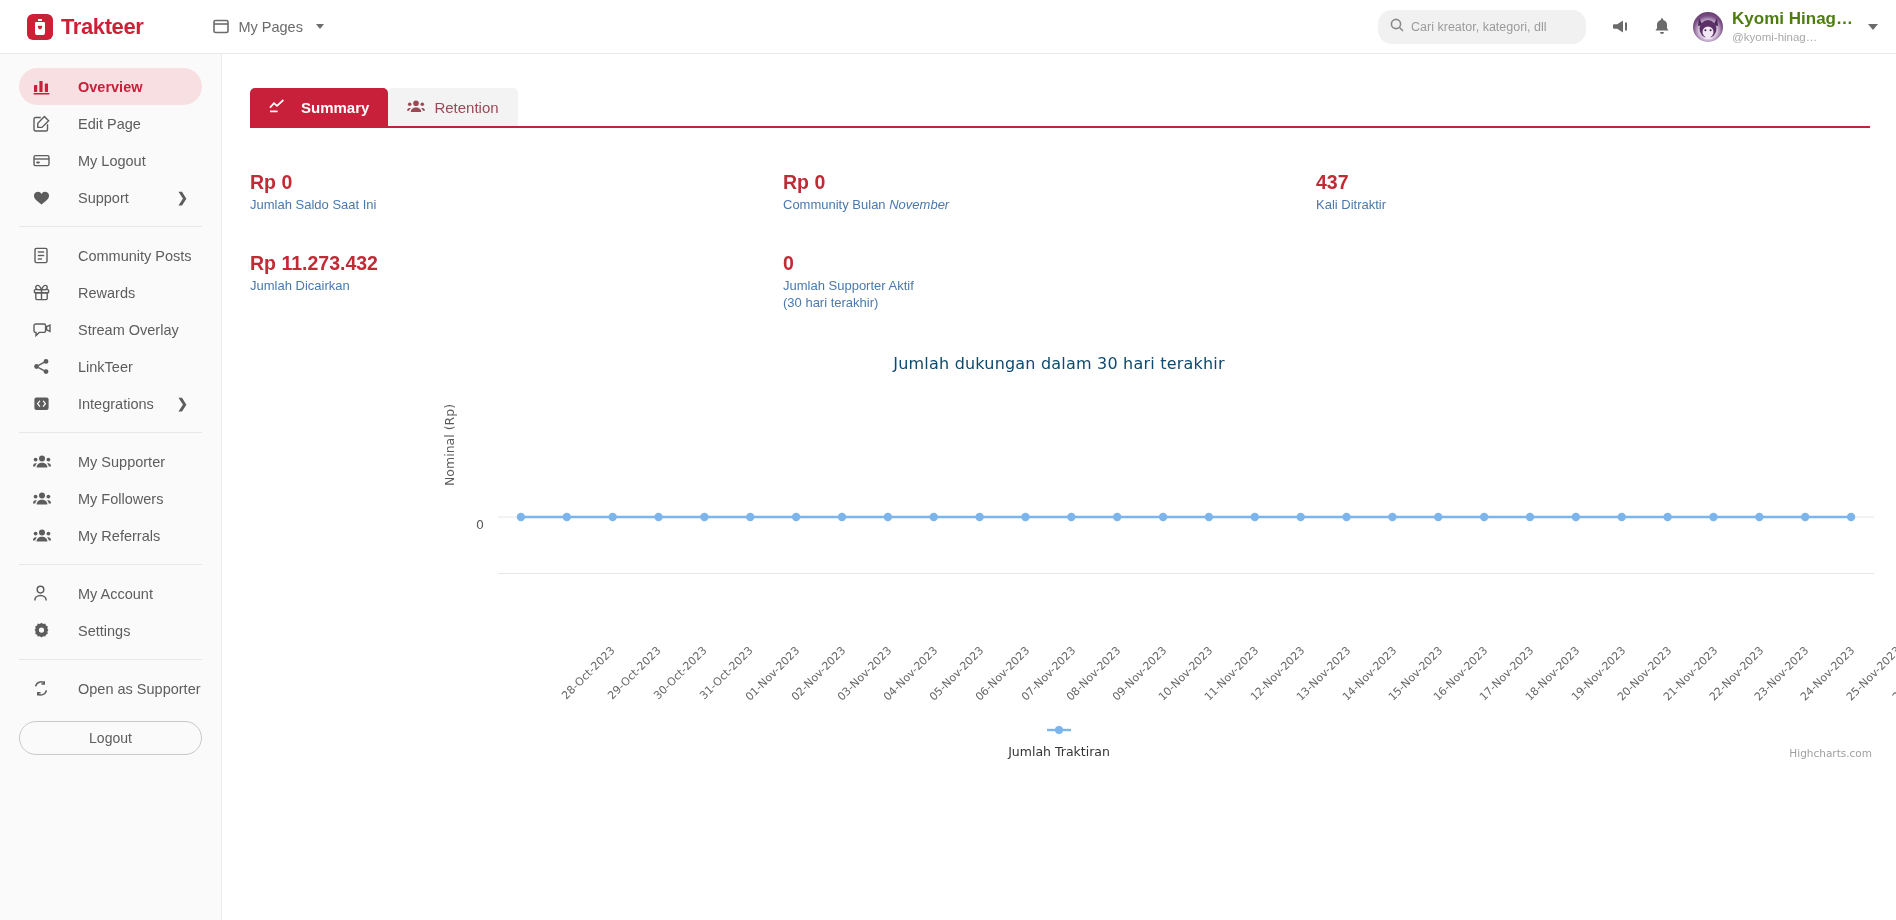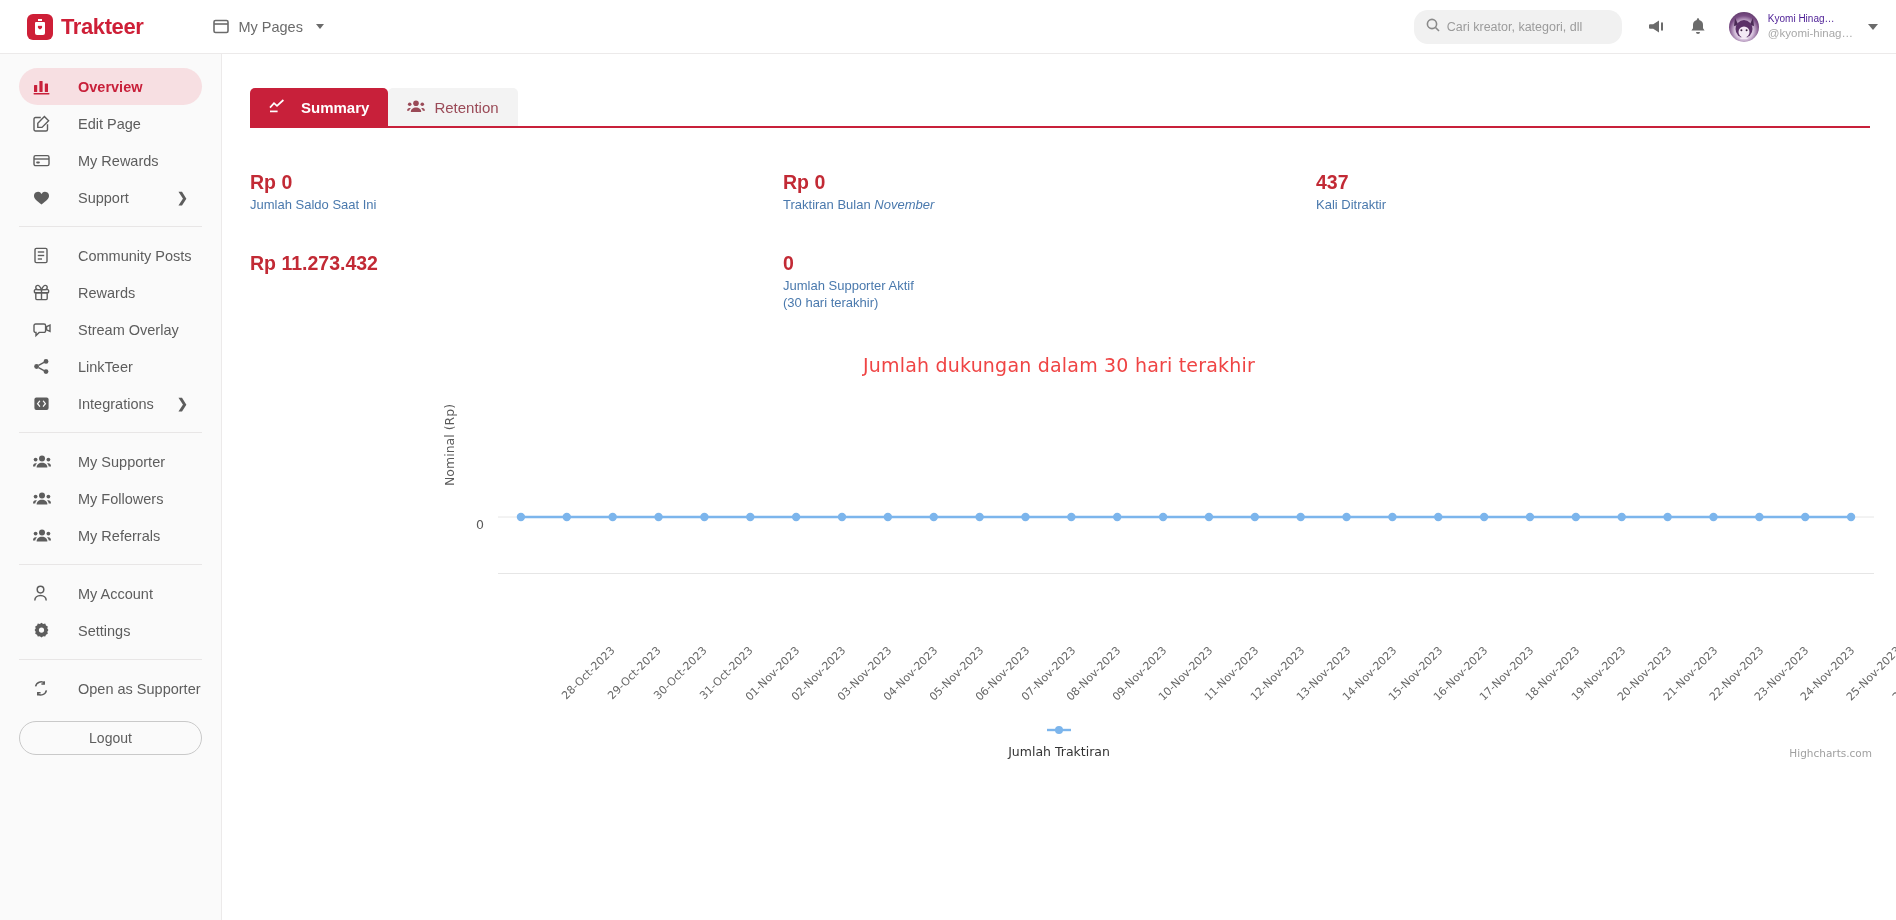--- a/index.html
+++ b/index.html
@@ -51,21 +51,21 @@
     color: #6b6b6b; width: 100%; margin-left: 7px;
   }
   #search-input::placeholder { color: #9b9b9b; }
   .tb-icon { margin-right: 22px; cursor: pointer; display: flex; }
   #avatar {
     width: 30px; height: 30px; border-radius: 50%;
     background: radial-gradient(circle at 50% 62%, #f0e6f2 0%, #d8c4de 38%, #7a4d85 62%, #45284f 100%);
     overflow: hidden; position: relative; margin-right: 9px; flex: none;
   }
   #user-text { display: flex; flex-direction: column; line-height: 1.22; }
-  #user-name { font-size: 10px; color: #4c1d95; font-weight: 400; }
+  #user-name { font-size: 17px; color: #4d7c0f; font-weight: 700; }
   #user-handle { font-size: 11.5px; color: #a8a8a8; }
   #user-caret {
     width: 0; height: 0; border-left: 5px solid transparent;
     border-right: 5px solid transparent; border-top: 6px solid #6b6b6b;
     margin-left: 15px;
   }
 
   
   #sidebar {
     position: absolute; left: 0; top: 54px; width: 222px; height: 866px;
@@ -113,21 +113,21 @@
     font-size: 19.5px; font-weight: bold; color: #c22a35; line-height: 1.3;
     margin-bottom: 2px;
   }
   .stat-lbl { font-size: 13px; color: #4a79ad; line-height: 1.28; }
   .stat-lbl i { font-style: italic; }
   .stat-row.second { margin-top: 37px; }
 
   
   #chart-area { position: absolute; left: 0; top: 300px; width: 1674px; height: 430px; }
   #chart-title {
-    text-align: center; font-size: 19px; color: #ef4444;
+    text-align: center; font-size: 16px; color: #0c4a6e;
     font-family: "DejaVu Sans", sans-serif; letter-spacing: 0.2px;
   }
   #plot {
     position: absolute; left: 276px; top: 110px; width: 1376px; height: 160px;
   }
   #yaxis-label {
     position: absolute; left: -56px; top: 22px;
     transform: rotate(-90deg); transform-origin: left top;
     font-size: 12.5px; color: #5a5a5a; font-family: "DejaVu Sans", sans-serif;
     white-space: nowrap;
@@ -272,21 +272,21 @@
   </div>
 
   <div class="side-item">
     <span class="si-ico">
       <svg width="17" height="17" viewBox="0 0 17 17" fill="none" stroke="#5d5d5d" stroke-width="1.4">
         <rect x="1" y="3.6" width="15" height="10" rx="1.6"></rect>
         <line x1="1" y1="7" x2="16" y2="7"></line>
         <rect x="3.2" y="9.4" width="3.6" height="2" rx="0.8" fill="#5d5d5d" stroke="none"></rect>
       </svg>
     </span>
-    <span class="si-label">My Rewards</span>
+    <span class="si-label">My Logout</span>
   </div>
 
   <div class="side-item">
     <span class="si-ico">
       <svg width="17" height="16" viewBox="0 0 17 16" fill="#5d5d5d">
         <path d="M8.5 14.5C4 11 1 8.9 1 6.1A4 4 0 0 1 8.5 3.9 4 4 0 0 1 16 6.1c0 2.8-3 4.9-7.5 8.4z"></path>
       </svg>
     </span>
     <span class="si-label">Support</span>
     <span class="side-chev">❯</span>
@@ -468,30 +468,31 @@
   <div id="tab-underline"></div>
 
   <div id="stats">
     <div class="stat-row">
       <div class="stat-cell">
         <div class="stat-val">Rp 0</div>
         <div class="stat-lbl"><span>Jumlah Saldo Saat Ini</span></div>
       </div>
       <div class="stat-cell">
         <div class="stat-val">Rp 0</div>
-        <div class="stat-lbl"><span>Traktiran Bulan </span><i>November</i></div>
+        <div class="stat-lbl"><span>Community Bulan </span><i>November</i></div>
       </div>
       <div class="stat-cell">
         <div class="stat-val">437</div>
         <div class="stat-lbl"><span>Kali Ditraktir</span></div>
       </div>
     </div>
     <div class="stat-row second">
       <div class="stat-cell">
         <div class="stat-val">Rp 11.273.432</div>
+        <div class="stat-lbl"><span>Jumlah Dicairkan</span></div>
       </div>
       <div class="stat-cell">
         <div class="stat-val">0</div>
         <div class="stat-lbl"><span>Jumlah Supporter Aktif</span></div>
         <div class="stat-lbl">(30 hari terakhir)</div>
       </div>
       <div class="stat-cell"></div>
     </div>
   </div>
 

